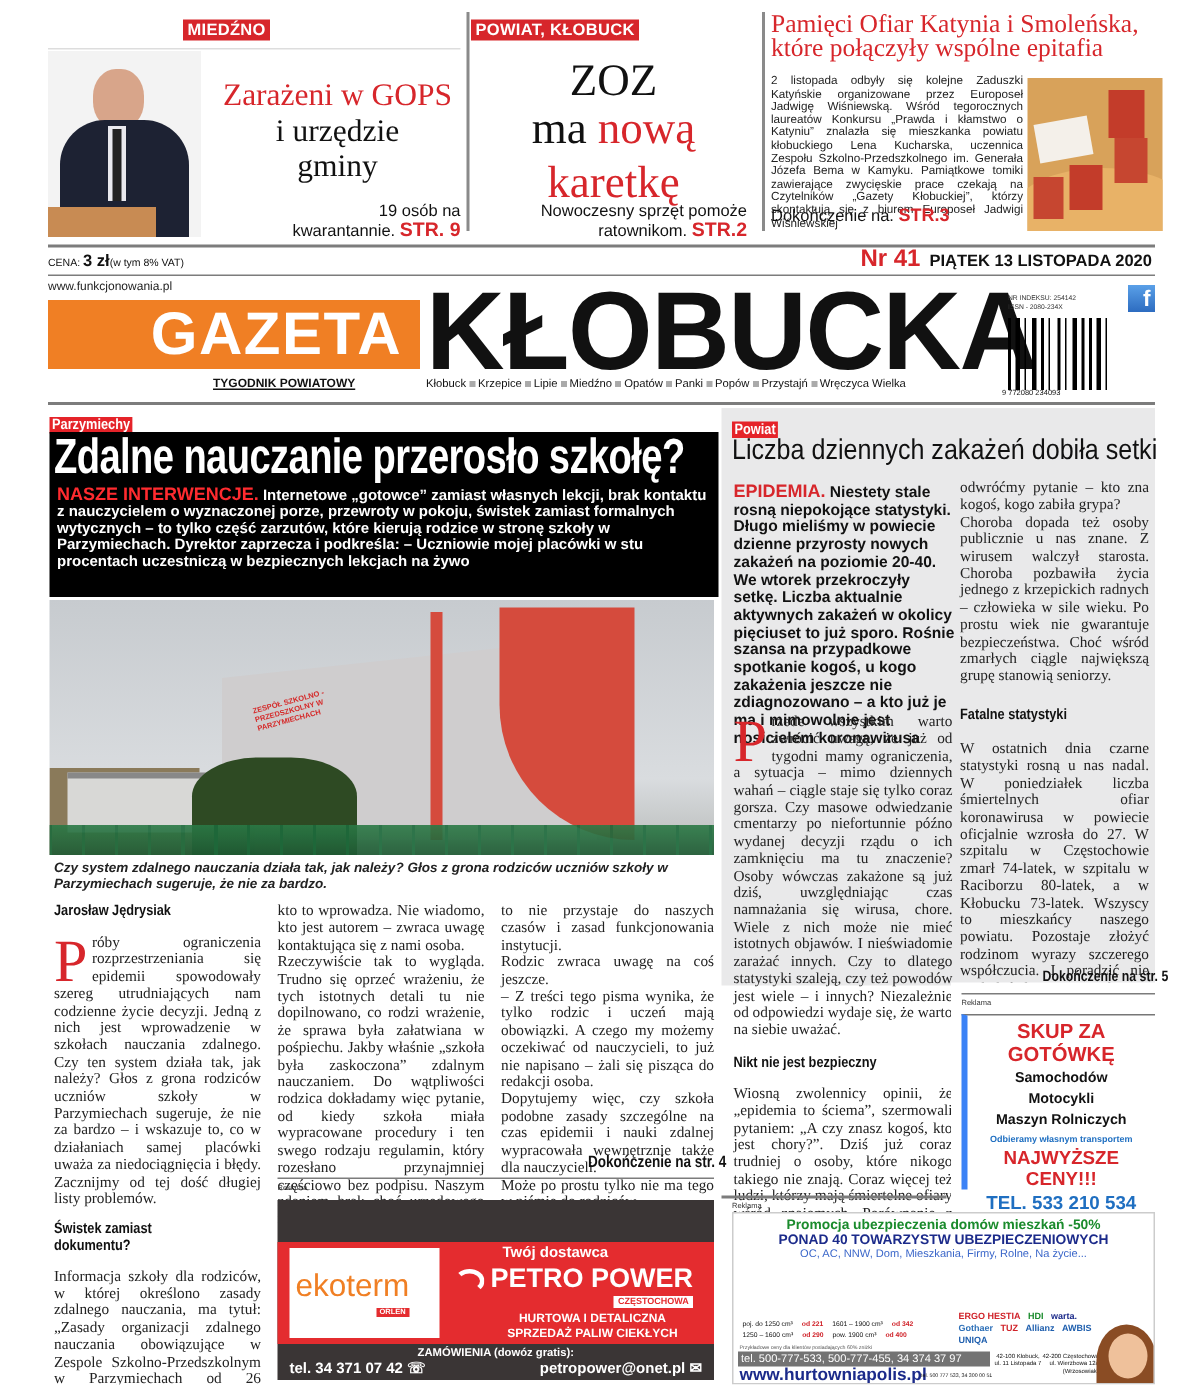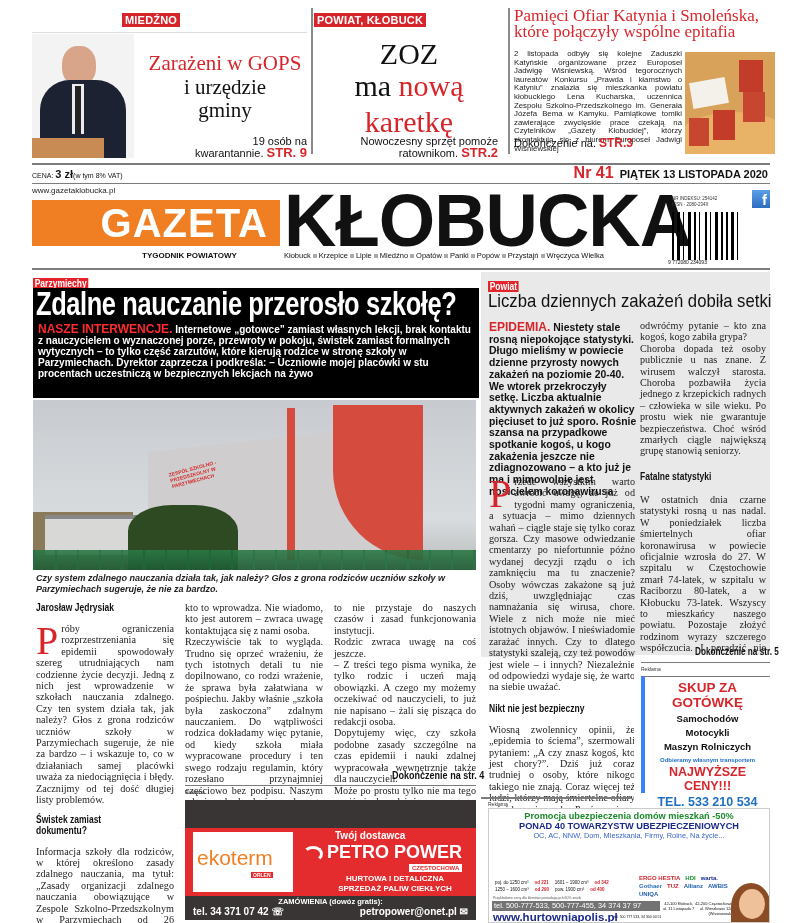--- a/index.html
+++ b/index.html
@@ -78,24 +78,24 @@
   <div class="abs sans" style="left:0;top:130px;font-size:11px;"><span>Dokończenie na.</span> <span class="str" style="font-size:12px">STR.3</span></div>
 </section>
 
 <div class="hr" style="left:32px;top:163px;width:738px;"></div>
 <div class="abs sans" style="left:32px;top:168px;font-size:7px;"><span>CENA:</span> <b style="font-size:11px">3 zł</b><span>(w tym 8% VAT)</span></div>
 <div class="abs sans" style="right:32px;top:164px;display:flex;align-items:baseline;gap:6px;">
   <span class="red" style="font-size:16px;font-weight:bold">Nr 41</span>
   <span style="font-size:11px;font-weight:bold">PIĄTEK 13 LISTOPADA 2020</span>
 </div>
 <div class="hr" style="left:32px;top:183px;width:738px;height:1px;"></div>
-<a class="abs sans" style="left:32px;top:186px;font-size:8px;color:#222;text-decoration:none;">www.gazetaklobucka.pl</a>
+<a class="abs sans" style="left:32px;top:186px;font-size:8px;color:#222;text-decoration:none;">www.funkcjonowania.pl</a>
 <div class="abs gazeta-box" style="left:32px;top:200px;width:248px;height:46px;">GAZETA</div>
 <div class="abs klobucka" style="left:284px;top:184px;line-height:74px;">KŁOBUCKA</div>
-<div class="abs sans" style="left:142px;top:251px;font-size:8px;font-weight:bold;">TYGODNIK POWIATOWY</div>
+<div class="abs sans" style="left:142px;top:251px;font-size:8px;font-weight:bold;text-decoration:underline;">TYGODNIK POWIATOWY</div>
 <div class="abs sans" style="left:284px;top:251px;font-size:7.5px;display:flex;gap:2px;align-items:center;" id="towns">
     <span>Kłobuck</span>
     <span style="display: inline-block; width: 4px; height: 4px; background: rgb(170, 170, 170);"></span>
     <span>Krzepice</span>
     <span style="display: inline-block; width: 4px; height: 4px; background: rgb(170, 170, 170);"></span>
     <span>Lipie</span>
     <span style="display: inline-block; width: 4px; height: 4px; background: rgb(170, 170, 170);"></span>
     <span>Miedźno</span>
     <span style="display: inline-block; width: 4px; height: 4px; background: rgb(170, 170, 170);"></span>
     <span>Opatów</span>

